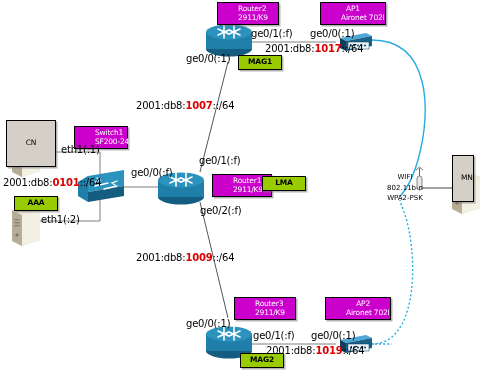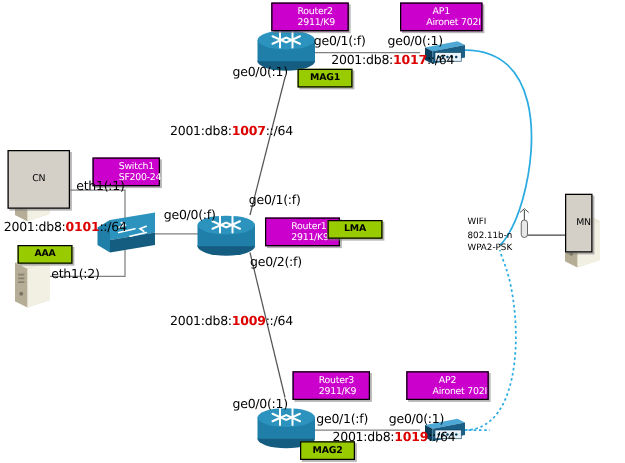--- a/index.html
+++ b/index.html
@@ -57,20 +57,21 @@
   .txt {
     position: absolute;
     white-space: nowrap;
     font-size: 10px;
     color: #000000;
     letter-spacing: -0.2px;
   }
   .txt .hl { color: #dd0000; font-weight: bold; }
   .wifi-block {
     position: absolute;
+    text-align: center;
     font-size: 7px;
     color: #000000;
     line-height: 1.5;
     white-space: nowrap;
   }
 </style>
 </head>
 <body>
 
 <div id="canvas">
@@ -233,21 +234,21 @@
   <div class="chip chip-magenta" style="left:212px; top:174px; width:60px;">
     <span class="chip-line2">Router1</span>
     <span class="chip-line2">2911/K9</span>
   </div>
 
   <div class="chip chip-magenta" style="left:234px; top:297px; width:62px;">
     <span class="chip-line2">Router3</span>
     <span class="chip-line2">2911/K9</span>
   </div>
 
-  <div class="chip chip-magenta" style="left:325px; top:297px; width:66px;">
+  <div class="chip chip-magenta" style="left:325px; top:297px; width:66px;text-align:right;">
     <span class="chip-line2">AP2</span>
     <span class="chip-line2">Aironet 702I</span>
   </div>
 
   <div class="chip chip-magenta" style="left:74px; top:126px; width:54px;">
     <span class="chip-line2">Switch1</span>
     <span class="chip-line2">SF200-24</span>
   </div>
 
   <div class="chip chip-green" style="left:238px; top:55px; width:44px;">MAG1</div>

